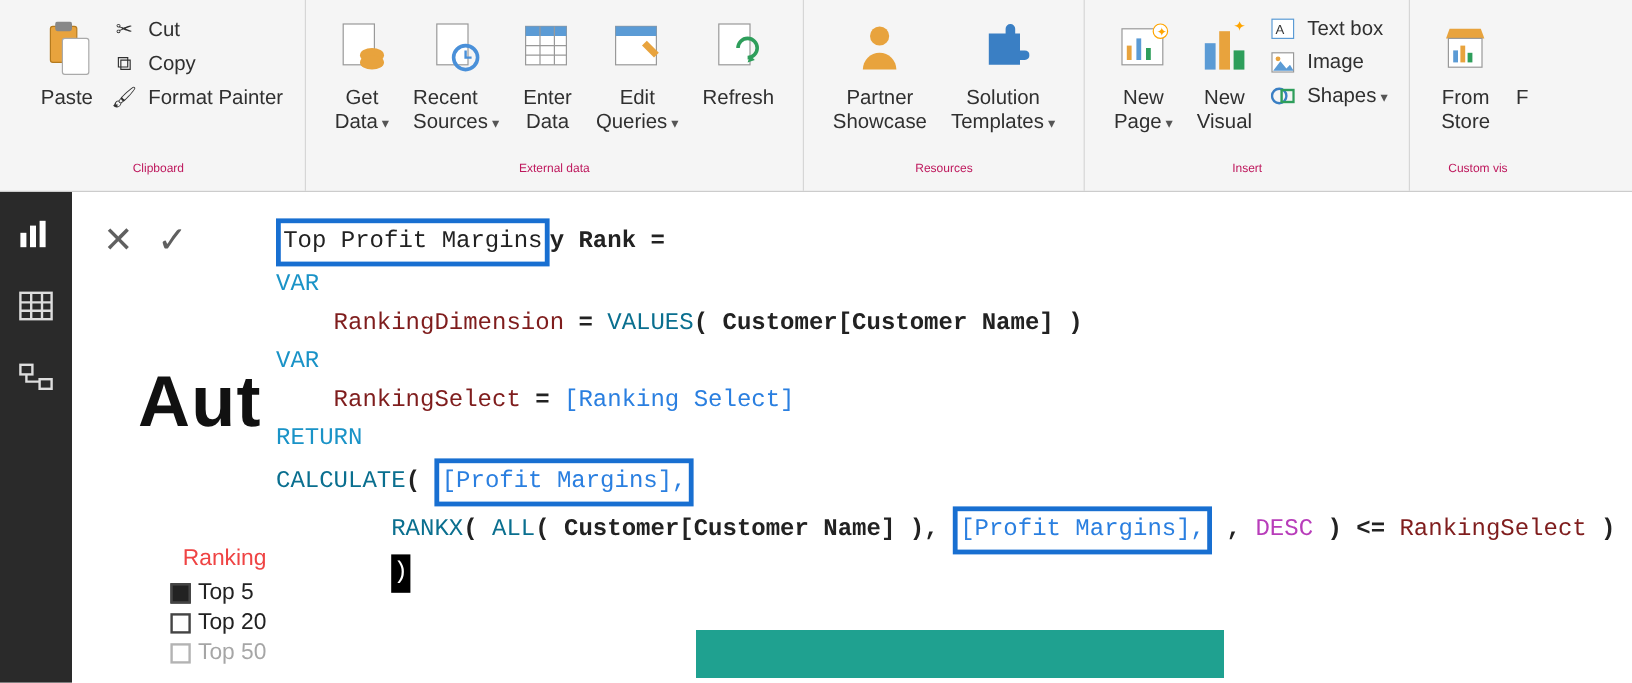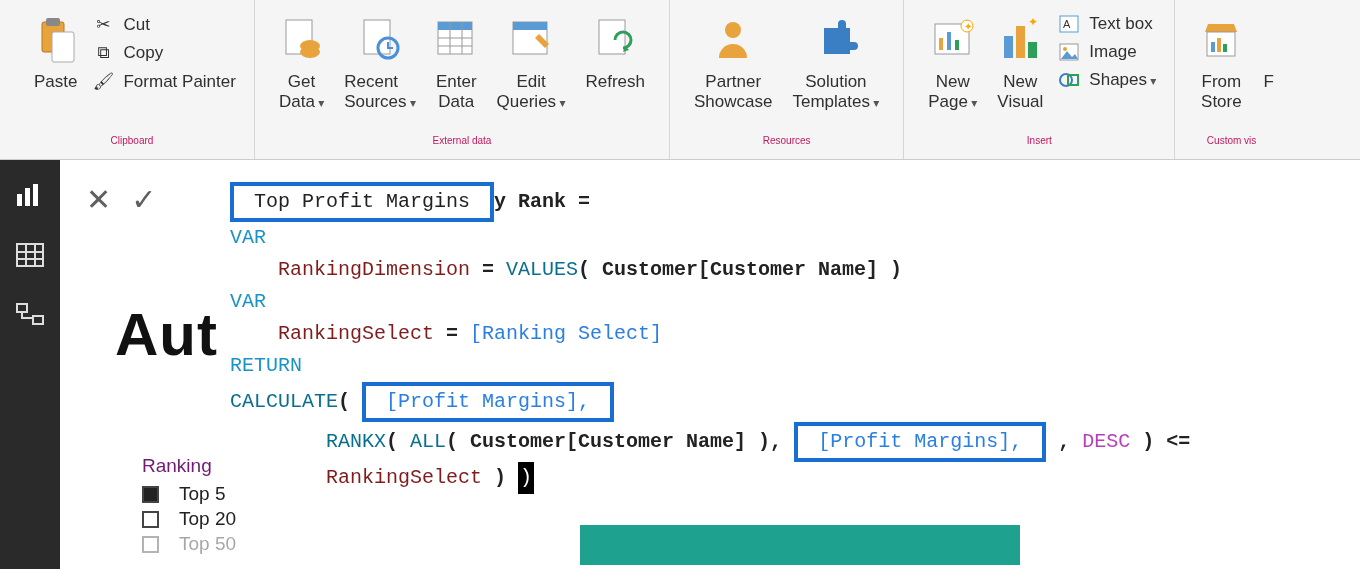--- a/index.html
+++ b/index.html
@@ -108,39 +108,39 @@
     color: #222;
   }
   .kw-var { color: #1a93c7; }
   .kw-func { color: #0a6f8f; }
   .kw-ident { color: #7f1d1d; }
   .kw-meas { color: #2a7fe0; }
   .kw-plain { color: #222; font-weight: bold; }
   .kw-desc { color: #b83dba; }
   .highlight-box {
     border: 4px solid #186fd1;
-    padding: 0 20px;
+    padding: 0 2px;
     display: inline-block;
   }
   .big-aut {
     font-size: 60px;
     font-weight: 700;
     color: #111;
     position: absolute;
     top: 140px; left: 55px;
     letter-spacing: 1px;
   }
   .legend {
     position: absolute;
     top: 295px; left: 82px;
     font-size: 19px;
     color: #222;
   }
-  .legend-title { color: #701a75; margin-bottom: 6px; }
-  .legend-item { display: flex; align-items: center; gap: 20px; margin-bottom: 3px; cursor: pointer; }
+  .legend-title { color: #ef4444; margin-bottom: 6px; text-align: right; }
+  .legend-item { display: flex; align-items: center; gap: 6px; margin-bottom: 3px; cursor: pointer; }
   .legend-sq { width: 17px; height: 17px; border: 2px solid #444; }
   .legend-sq.filled { background: #222; }
   .teal-bar {
     position: absolute;
     top: 365px; left: 520px;
     width: 440px; height: 40px;
     background: #1fa190;
   }
   .cursor-caret {
     display: inline-block;

